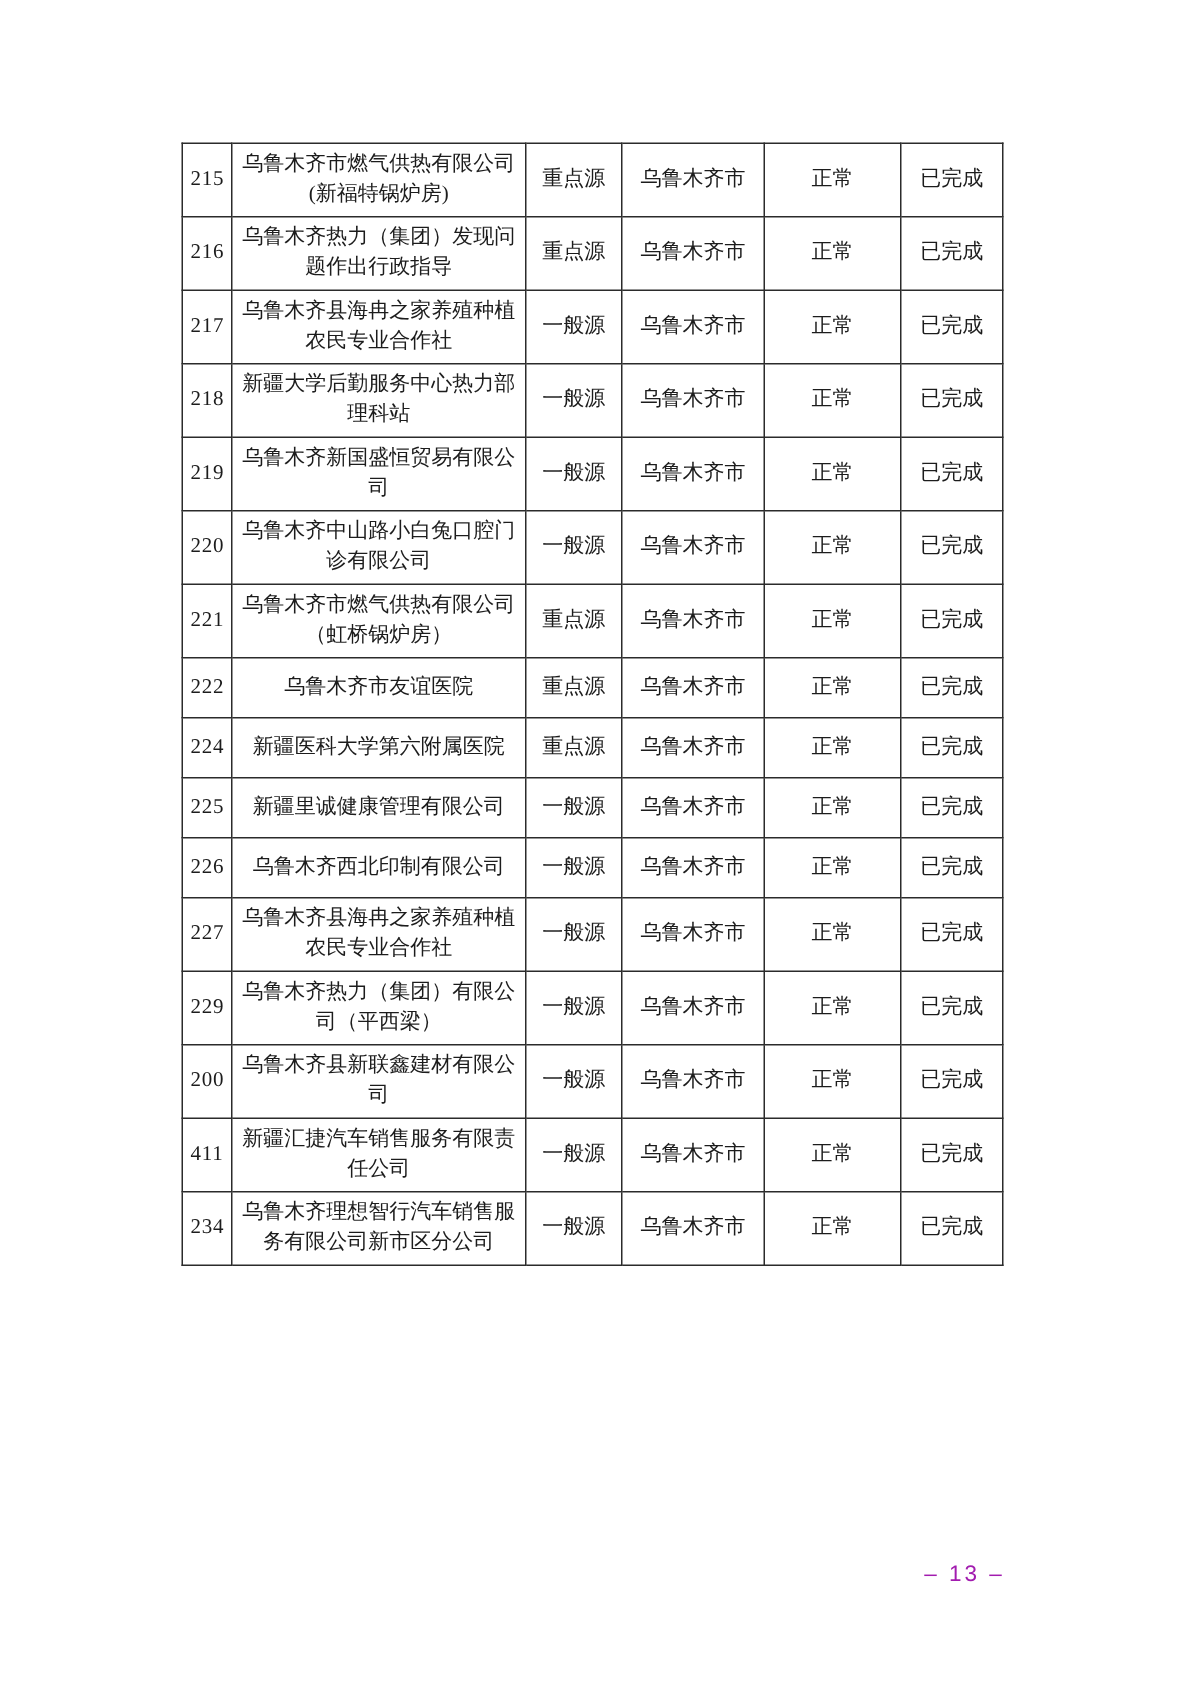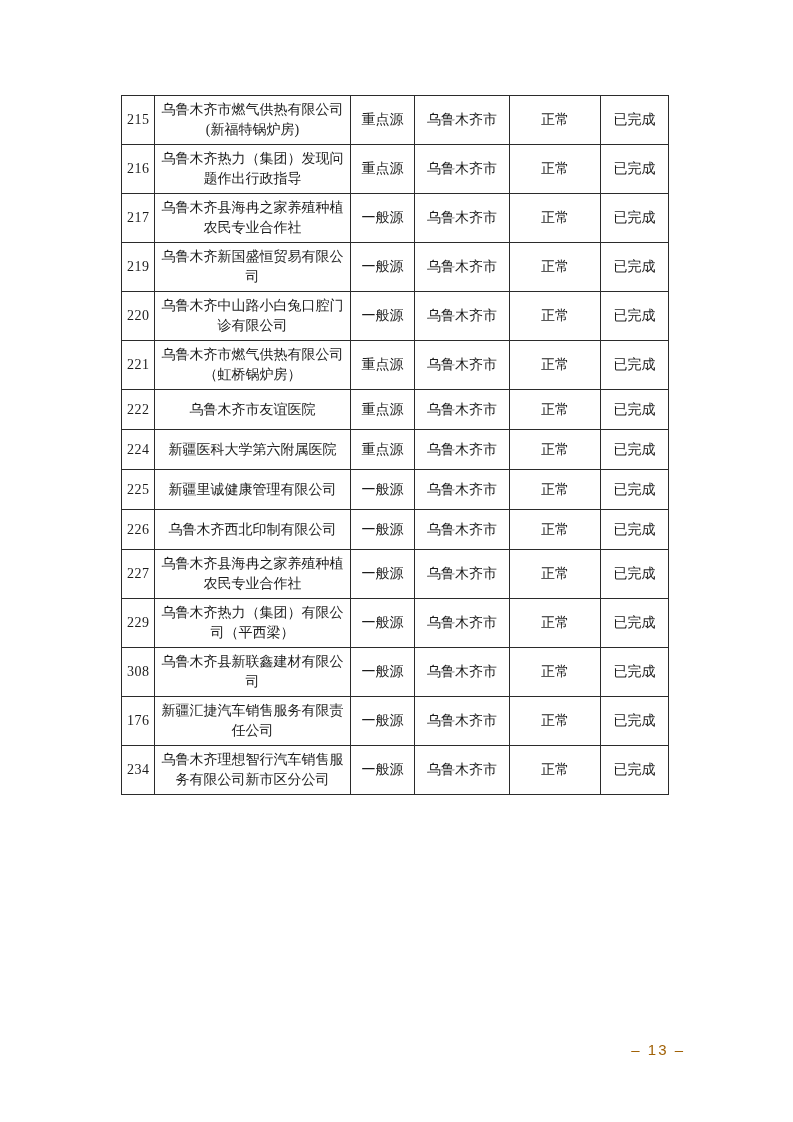--- a/index.html
+++ b/index.html
@@ -38,22 +38,22 @@
   td.cell-name {
     text-align: left;
     padding-left: 8px;
     padding-right: 5px;
   }
   .page-number {
     position: absolute;
     left: 601px;
     top: 1041px;
     width: 84px;
-    text-align: right;
-    color: #a16207;
+    text-align: center;
+    color: #a21caf;
     font-size: 15px;
     font-family: "Liberation Sans", "DejaVu Sans", sans-serif;
     letter-spacing: 2px;
     white-space: pre;
   }
 </style>
 </head>
 <body>
 
 <div class="page">
@@ -86,20 +86,28 @@
         </tr>
         <tr>
           <td class="cell-index">217</td>
           <td class="cell-name">乌鲁木齐县海冉之家养殖种植农民专业合作社</td>
           <td class="cell-type">一般源</td>
           <td class="cell-city">乌鲁木齐市</td>
           <td class="cell-status">正常</td>
           <td class="cell-completion">已完成</td>
         </tr>
         <tr>
+          <td class="cell-index">218</td>
+          <td class="cell-name">新疆大学后勤服务中心热力部理科站</td>
+          <td class="cell-type">一般源</td>
+          <td class="cell-city">乌鲁木齐市</td>
+          <td class="cell-status">正常</td>
+          <td class="cell-completion">已完成</td>
+        </tr>
+        <tr>
           <td class="cell-index">219</td>
           <td class="cell-name">乌鲁木齐新国盛恒贸易有限公司</td>
           <td class="cell-type">一般源</td>
           <td class="cell-city">乌鲁木齐市</td>
           <td class="cell-status">正常</td>
           <td class="cell-completion">已完成</td>
         </tr>
         <tr>
           <td class="cell-index">220</td>
           <td class="cell-name">乌鲁木齐中山路小白兔口腔门诊有限公司</td>
@@ -158,29 +166,29 @@
         </tr>
         <tr>
           <td class="cell-index">229</td>
           <td class="cell-name">乌鲁木齐热力（集团）有限公司（平西梁）</td>
           <td class="cell-type">一般源</td>
           <td class="cell-city">乌鲁木齐市</td>
           <td class="cell-status">正常</td>
           <td class="cell-completion">已完成</td>
         </tr>
         <tr>
-          <td class="cell-index">308</td>
+          <td class="cell-index">200</td>
           <td class="cell-name">乌鲁木齐县新联鑫建材有限公司</td>
           <td class="cell-type">一般源</td>
           <td class="cell-city">乌鲁木齐市</td>
           <td class="cell-status">正常</td>
           <td class="cell-completion">已完成</td>
         </tr>
         <tr>
-          <td class="cell-index">176</td>
+          <td class="cell-index">411</td>
           <td class="cell-name">新疆汇捷汽车销售服务有限责任公司</td>
           <td class="cell-type">一般源</td>
           <td class="cell-city">乌鲁木齐市</td>
           <td class="cell-status">正常</td>
           <td class="cell-completion">已完成</td>
         </tr>
         <tr>
           <td class="cell-index">234</td>
           <td class="cell-name">乌鲁木齐理想智行汽车销售服务有限公司新市区分公司</td>
           <td class="cell-type">一般源</td>

